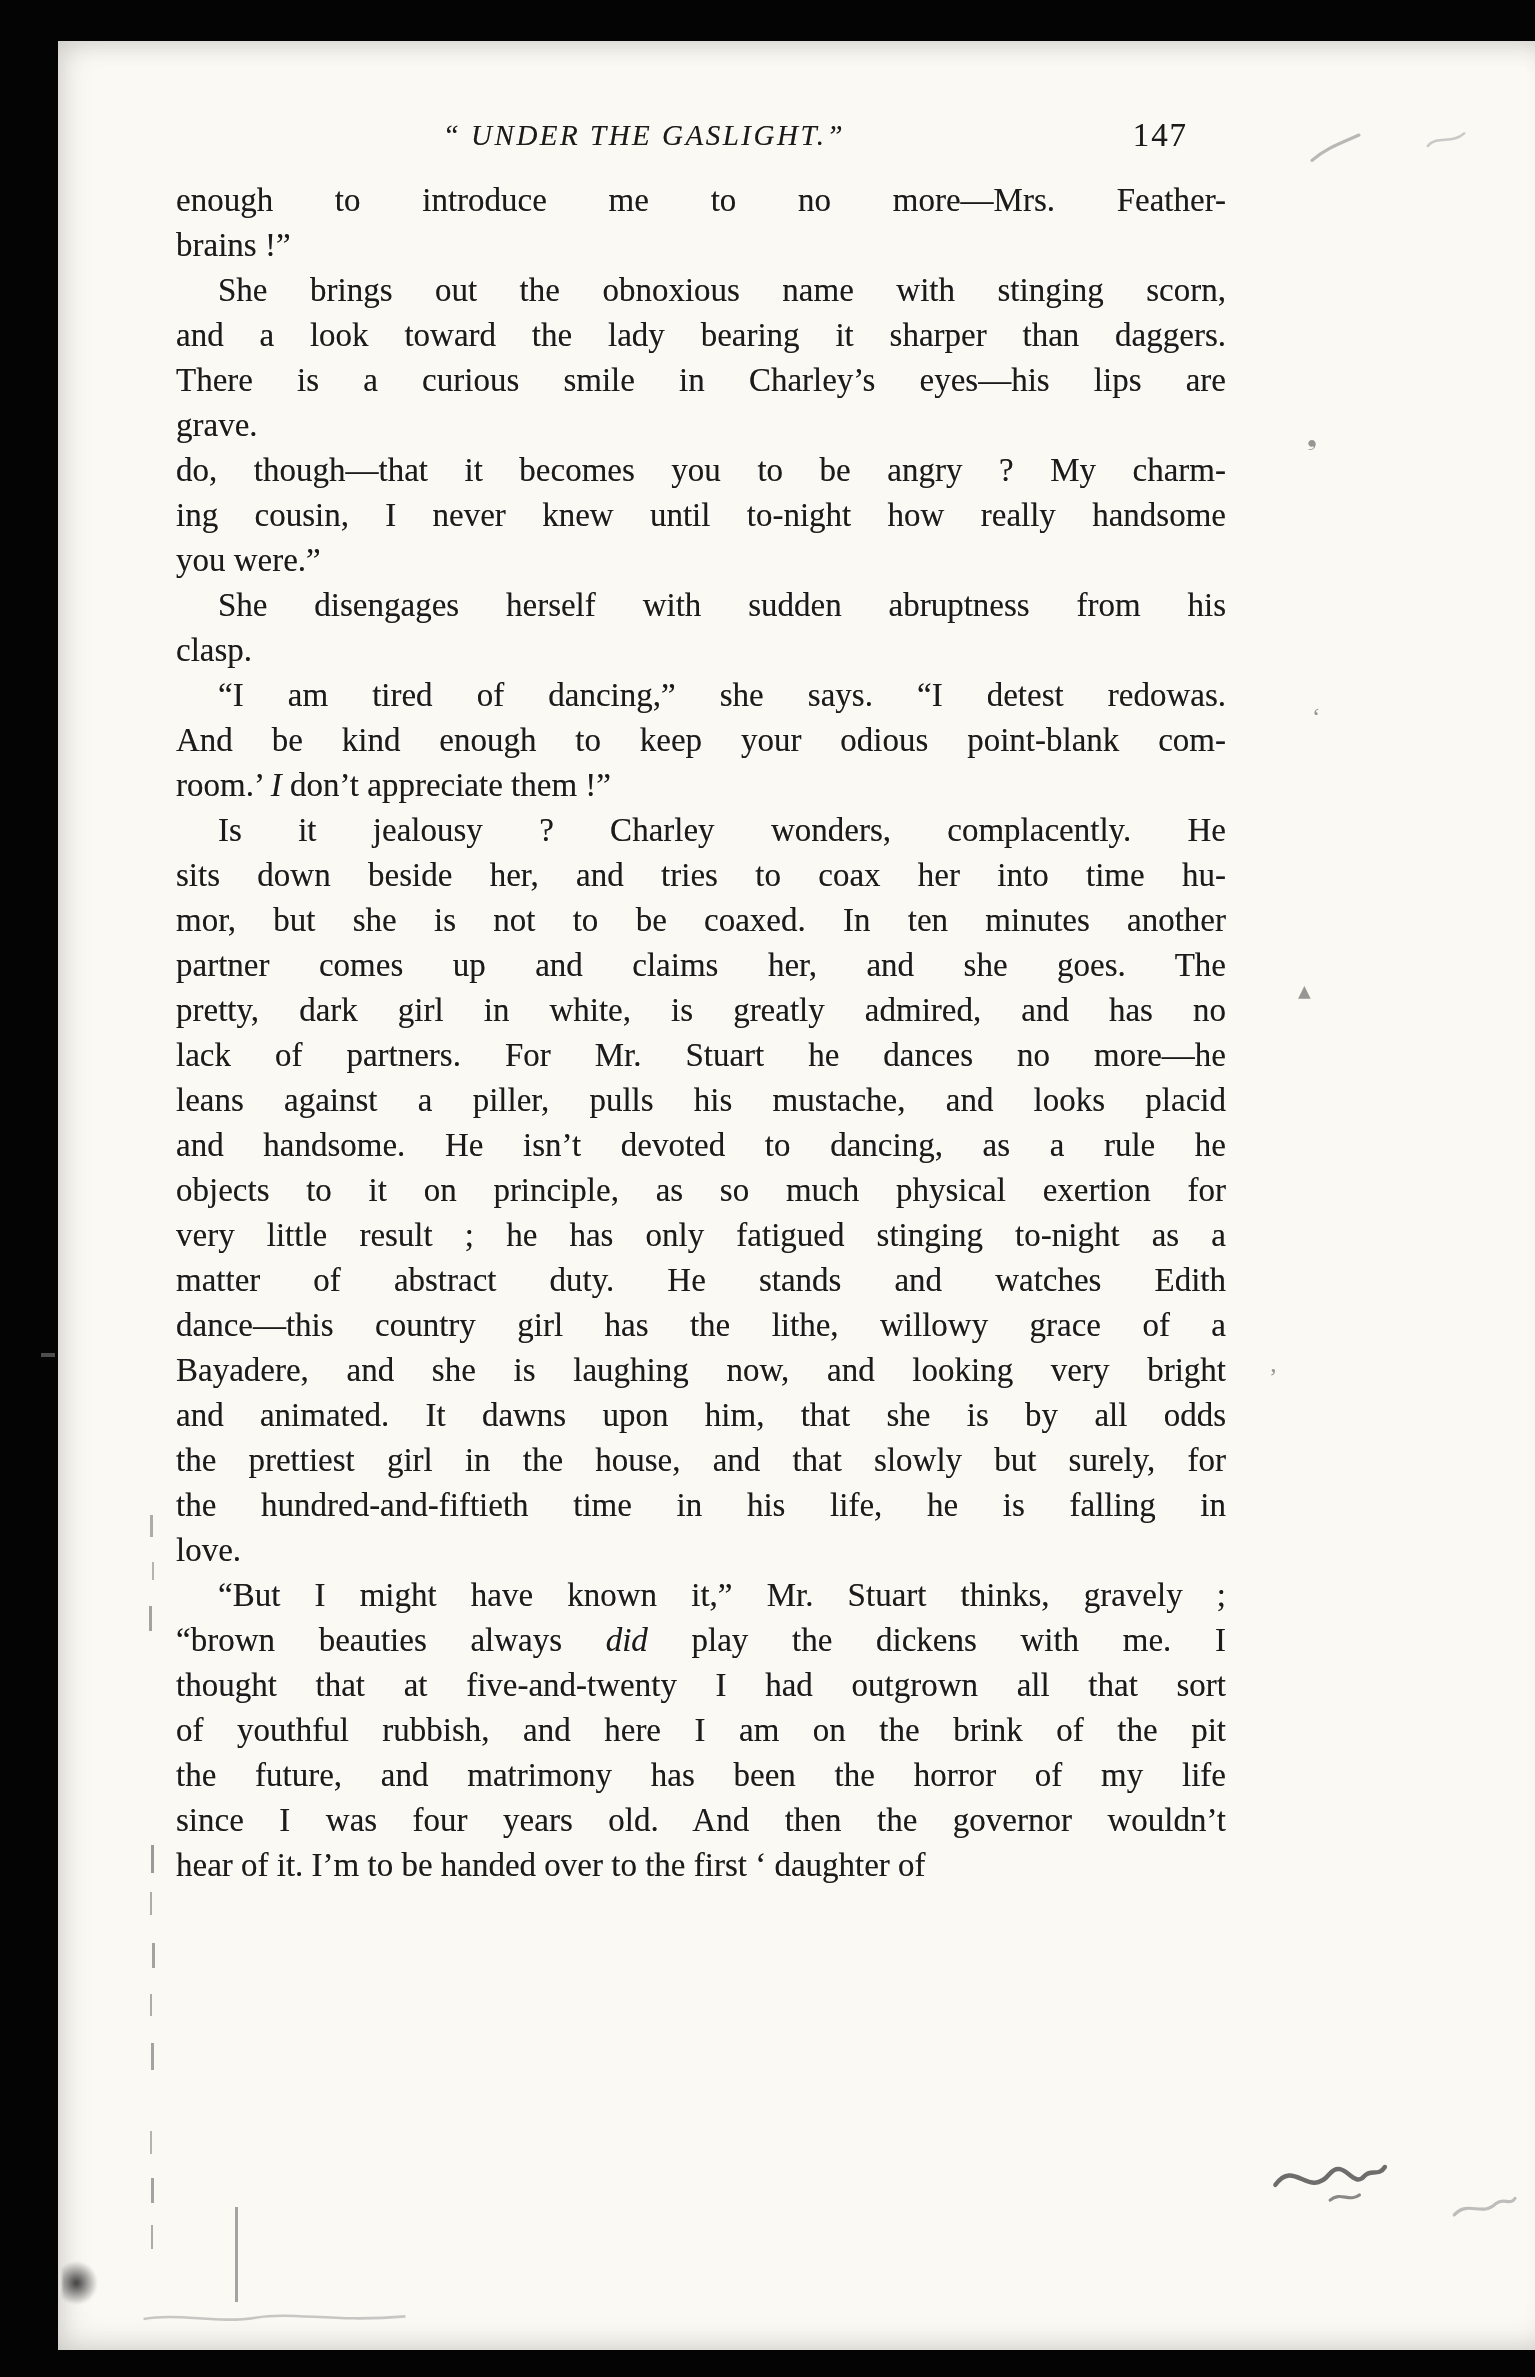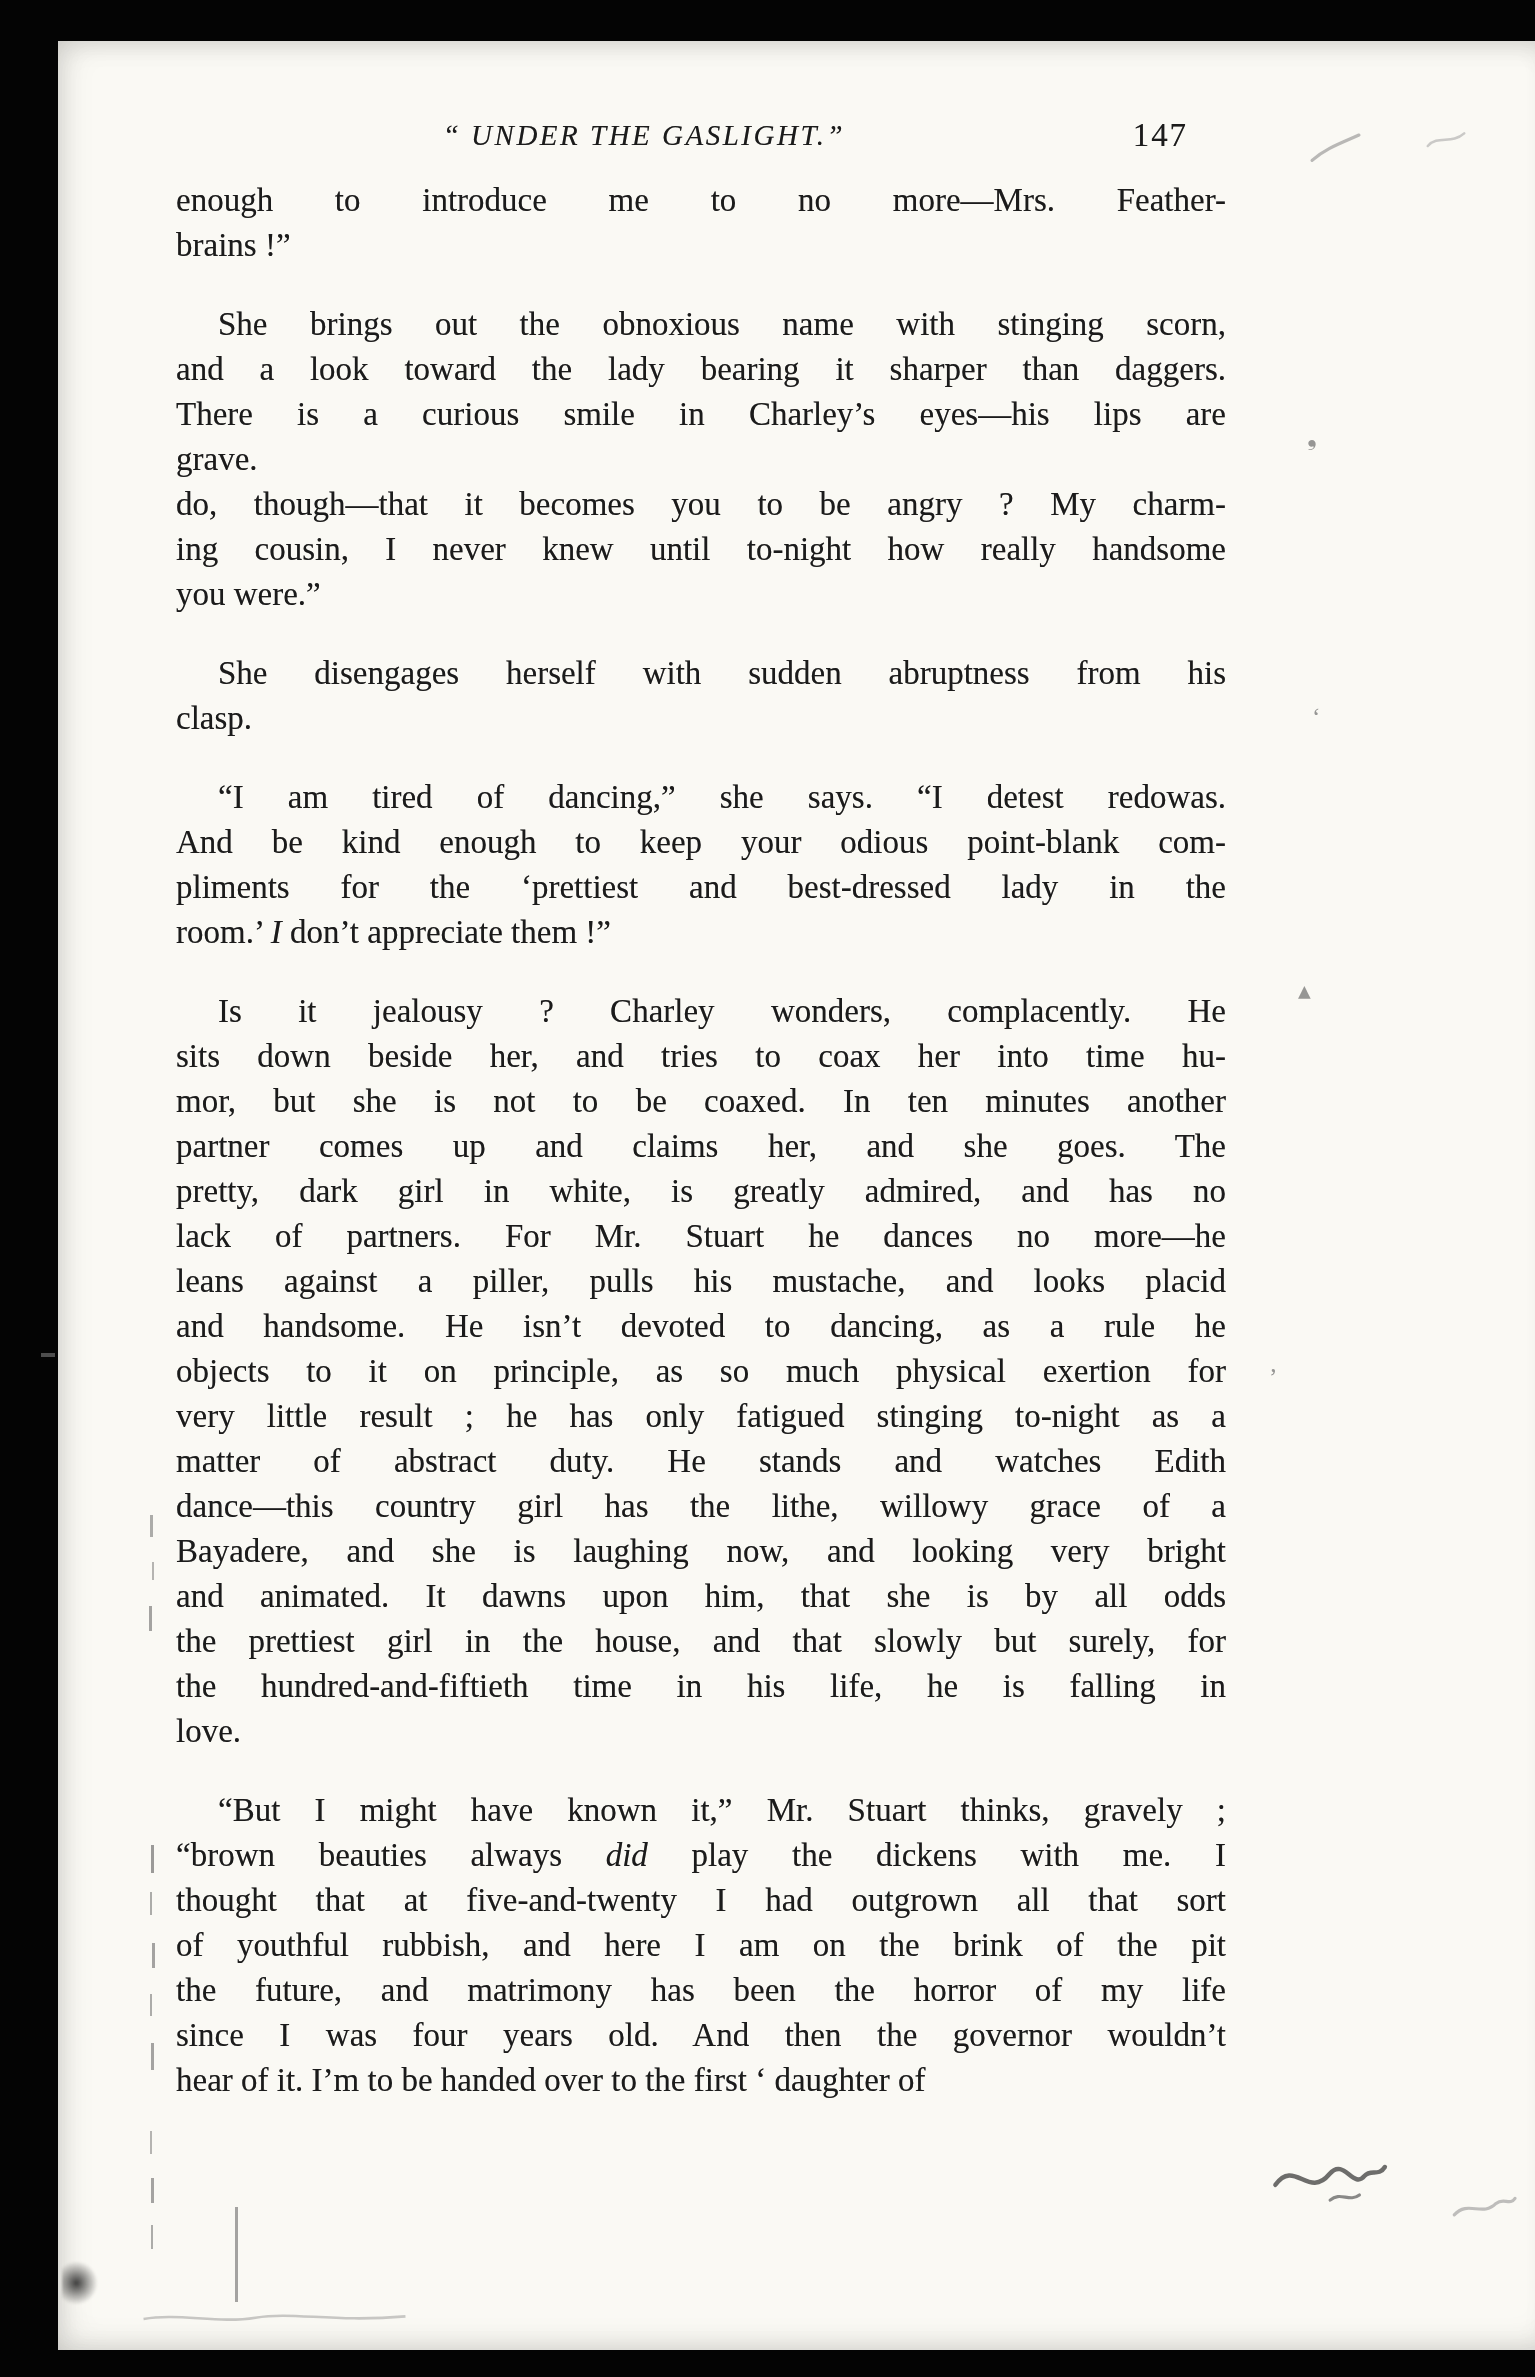--- a/index.html
+++ b/index.html
@@ -66,21 +66,21 @@
     line-height: 45px;
     height: 45px;
     text-align: justify;
     text-align-last: justify;
     white-space: nowrap;
   }
   .line.last {
     text-align-last: left;
     white-space: normal;
   }
-  .line.indent { padding-left: 42px; margin-top: 34px; }
+  .line.indent { padding-left: 42px; }
   .it { font-style: italic; }
 
   
   .artifact { position: absolute; pointer-events: none; }
   .tick {
     position: absolute;
     background: #4d4d4d;
   }
   .smudge-bl {
     position: absolute;
@@ -124,21 +124,20 @@
           <div class="line">ing cousin, I never knew until to-night how really handsome</div>
           <div class="line last">you were.”</div>
         </div>
         <div class="para">
           <div class="line indent">She disengages herself with sudden abruptness from his</div>
           <div class="line last">clasp.</div>
         </div>
         <div class="para">
           <div class="line indent">“I am tired of dancing,” she says.  “I detest redowas.</div>
           <div class="line">And be kind enough to keep your odious point-blank com-</div>
-          <div class="line">pliments for the ‘prettiest and best-dressed lady in the</div>
           <div class="line last"><span>room.’  </span><span class="it">I</span><span> don’t appreciate them !”</span></div>
         </div>
         <div class="para">
           <div class="line indent">Is it jealousy ?  Charley wonders, complacently.  He</div>
           <div class="line">sits down beside her, and tries to coax her into time hu-</div>
           <div class="line">mor, but she is not to be coaxed.  In ten minutes another</div>
           <div class="line">partner comes up and claims her, and she goes.  The</div>
           <div class="line">pretty, dark girl in white, is greatly admired, and has no</div>
           <div class="line">lack of partners.  For Mr. Stuart he dances no more—he</div>
           <div class="line">leans against a piller, pulls his mustache, and looks placid</div>

